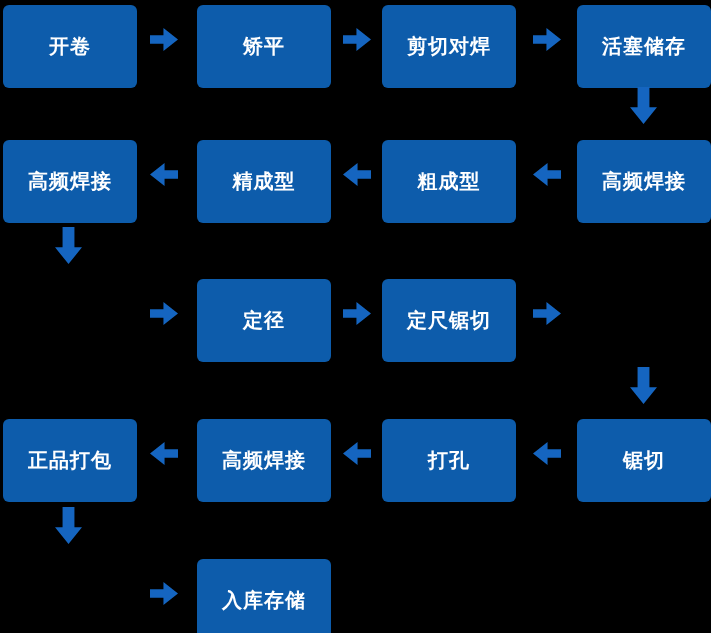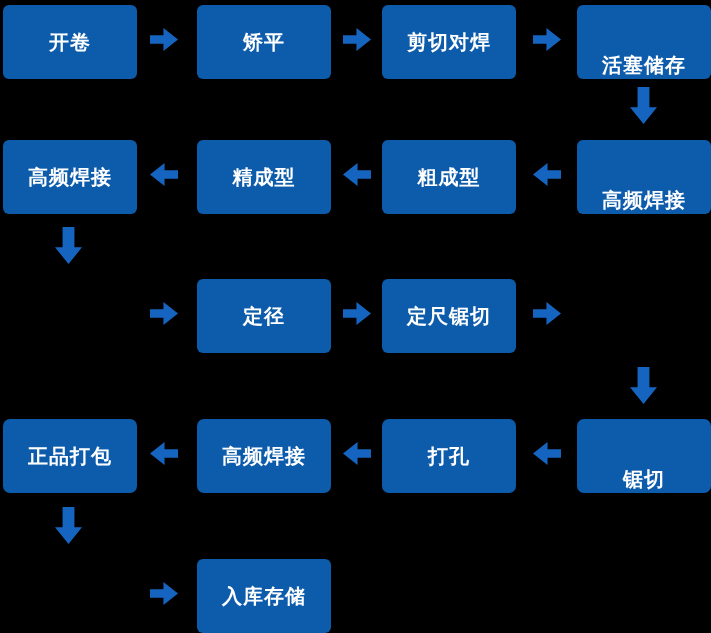--- a/index.html
+++ b/index.html
@@ -11,44 +11,44 @@
   .canvas {
     position: relative;
     width: 711px;
     height: 633px;
     background: var(--background, #000);
     overflow: hidden;
   }
   .node {
     position: absolute;
     width: 134px;
-    height: 74px;
+    height: 83px;
     background: var(--node-fill, #0d5cab);
     border-radius: 6px;
     display: flex;
     align-items: center;
     justify-content: center;
   }
   .node .lbl {
     color: var(--node-text, #fff);
     font-size: 20px;
     font-weight: 600;
     letter-spacing: 1px;
     white-space: nowrap;
   }
   
   .c1 { left: 3px; }
   .c2 { left: 197px; }
   .c3 { left: 382px; text-align: center; }
-  .c4 { left: 577px; align-items: flex-end; }
+  .c4 { left: 577px; }
   
   .r1 { top: 5px; }
   .r2 { top: 140px; }
   .r3 { top: 279px; }
-  .r4 { top: 419px; border-radius: 7px; }
+  .r4 { top: 419px; }
   .r5 { top: 559px; }
 
   
   .arrow {
     position: absolute;
     background: var(--arrow, #1565c0);
   }
   .arrow.h {
     width: 28px;
     height: 23px;

